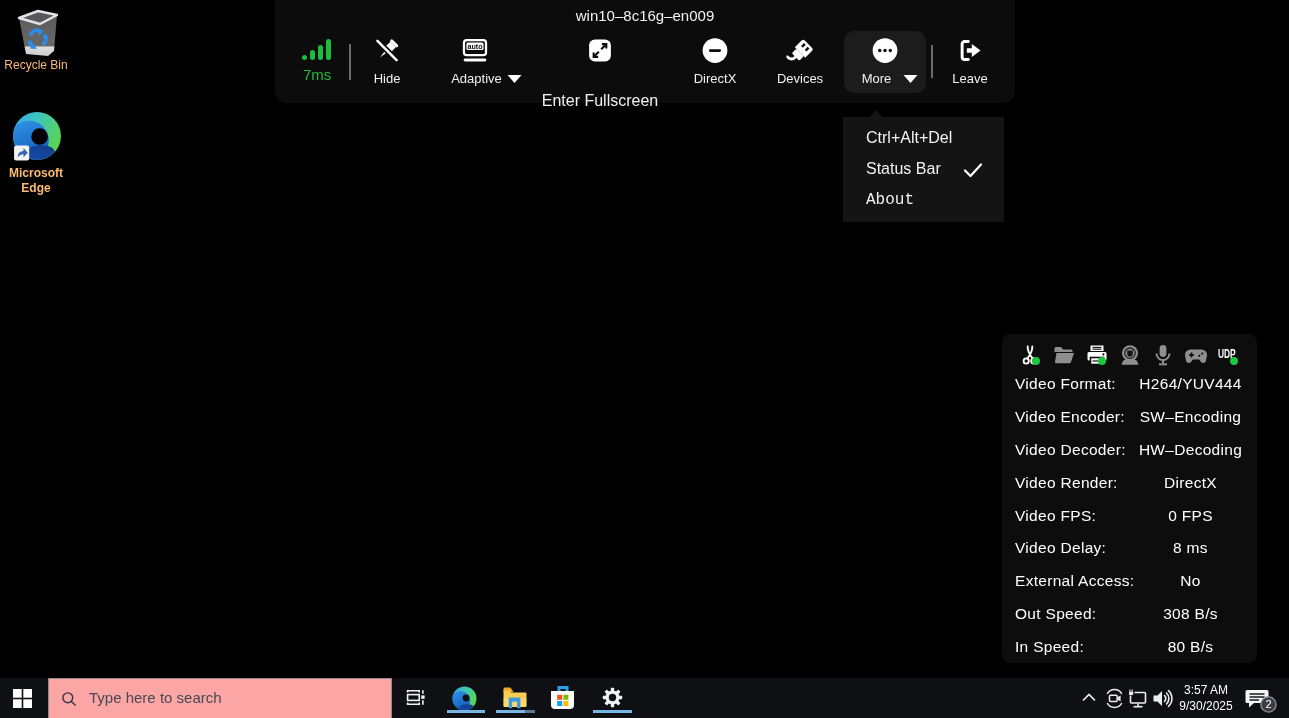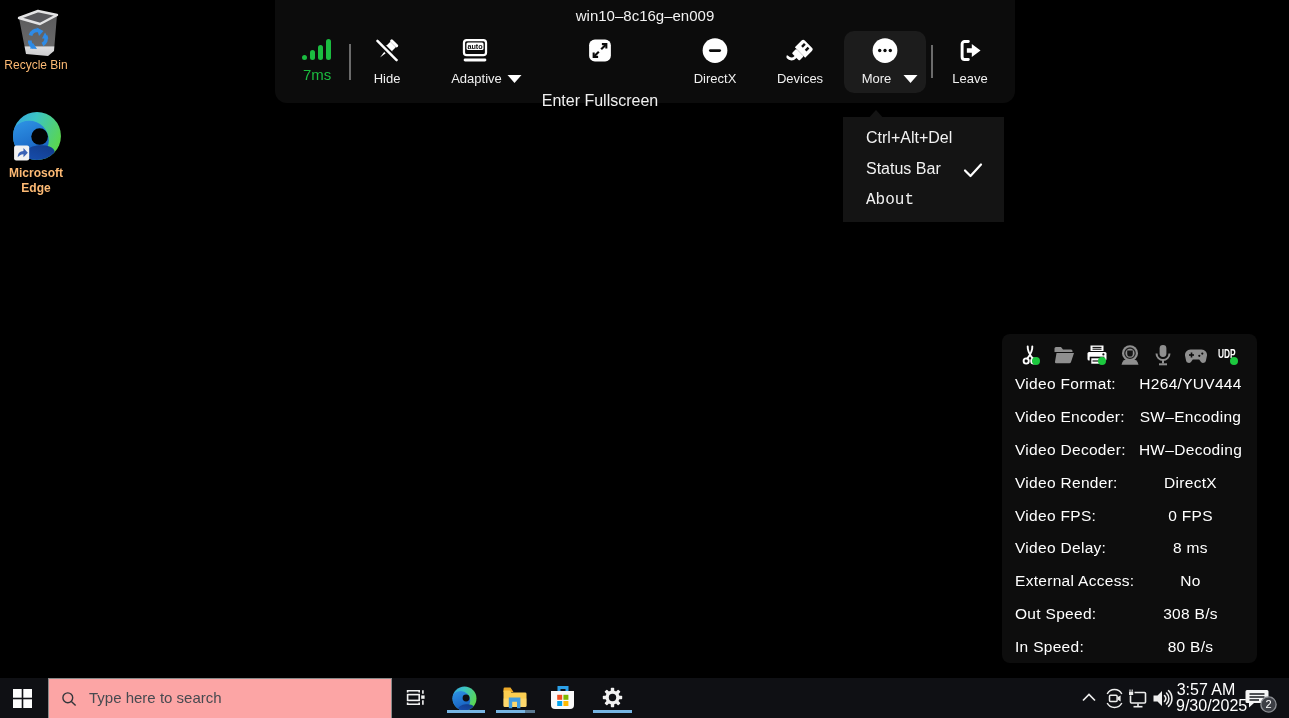--- a/index.html
+++ b/index.html
@@ -29,21 +29,21 @@
 .sic { position:absolute; top:0; width:24px; height:24px; }
 .gdot { position:absolute; width:8px; height:8px; border-radius:50%; background:#1cc83e; }
 
 
 .dlabel { position:absolute; color:#fdba74; font-size:12px; text-align:center; text-shadow:1px 1px 2px #000, 0 0 3px #000; line-height:15px; }
 
 
 #taskbar { left:0; top:678px; width:1289px; height:40px; background:#0f1014; }
 #search { left:48px; top:678px; width:344px; height:40px; background:#fca5a5; border:1px solid #8a8a8a; border-bottom:none; }
 #search span { position:absolute; left:40px; top:10px; color:#474a50; font-size:15px; }
-#clock { left:1176px; top:682px; width:60px; text-align:center; color:#fff; font-size:16px; line-height:16px; }
+#clock { left:1176px; top:682px; width:60px; text-align:center; color:#fff; font-size:12px; line-height:16px; }
 .uline { position:absolute; top:710px; height:3px; background:#76b4e2; }
 </style>
 </head>
 <body>
 
 <svg class="abs" style="left:14px;top:8px;" width="46" height="50" viewBox="0 0 46 50">
   <defs>
     <linearGradient id="binb" x1="0" y1="0" x2="0" y2="1">
       <stop offset="0" stop-color="#97979a" stop-opacity="0.6"></stop>
       <stop offset="0.75" stop-color="#bdbdbf" stop-opacity="0.55"></stop>

